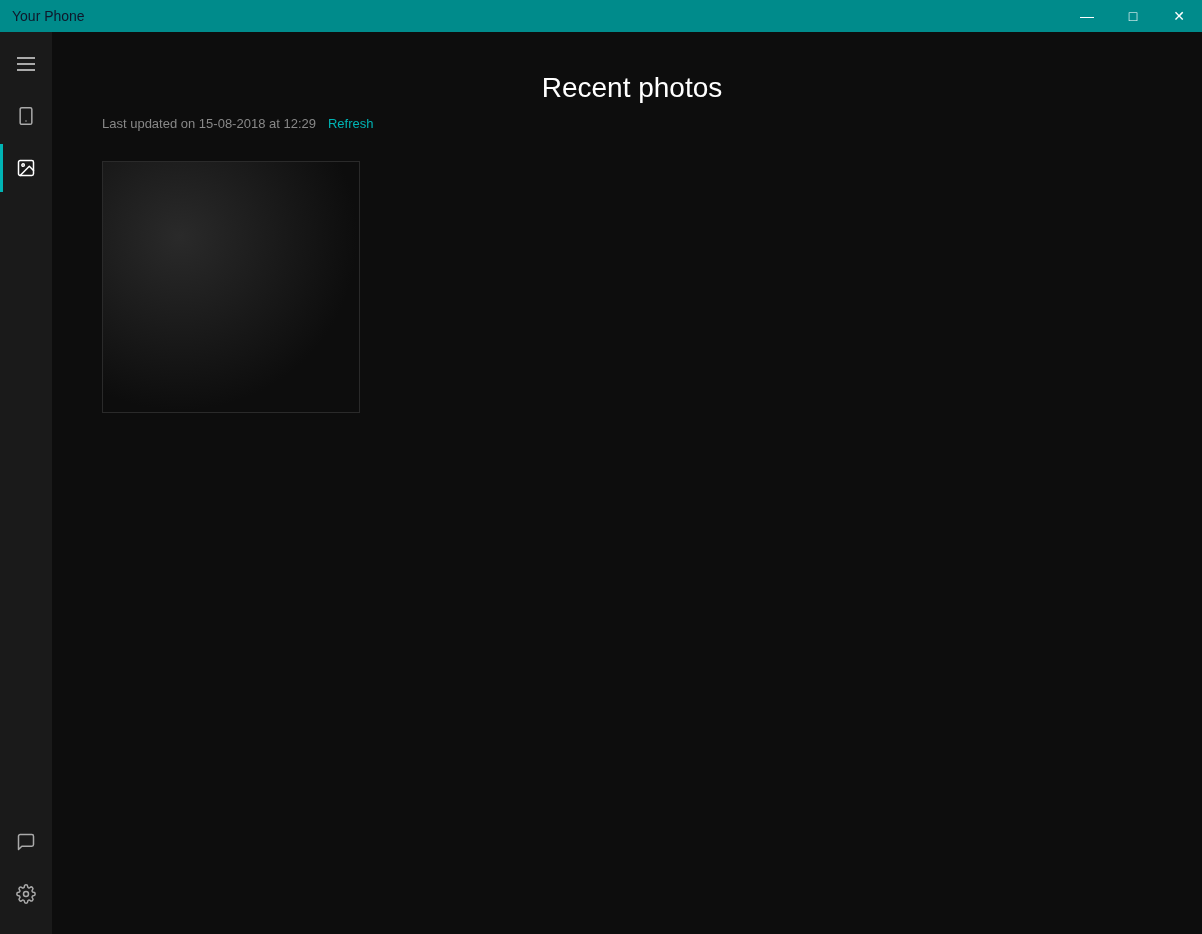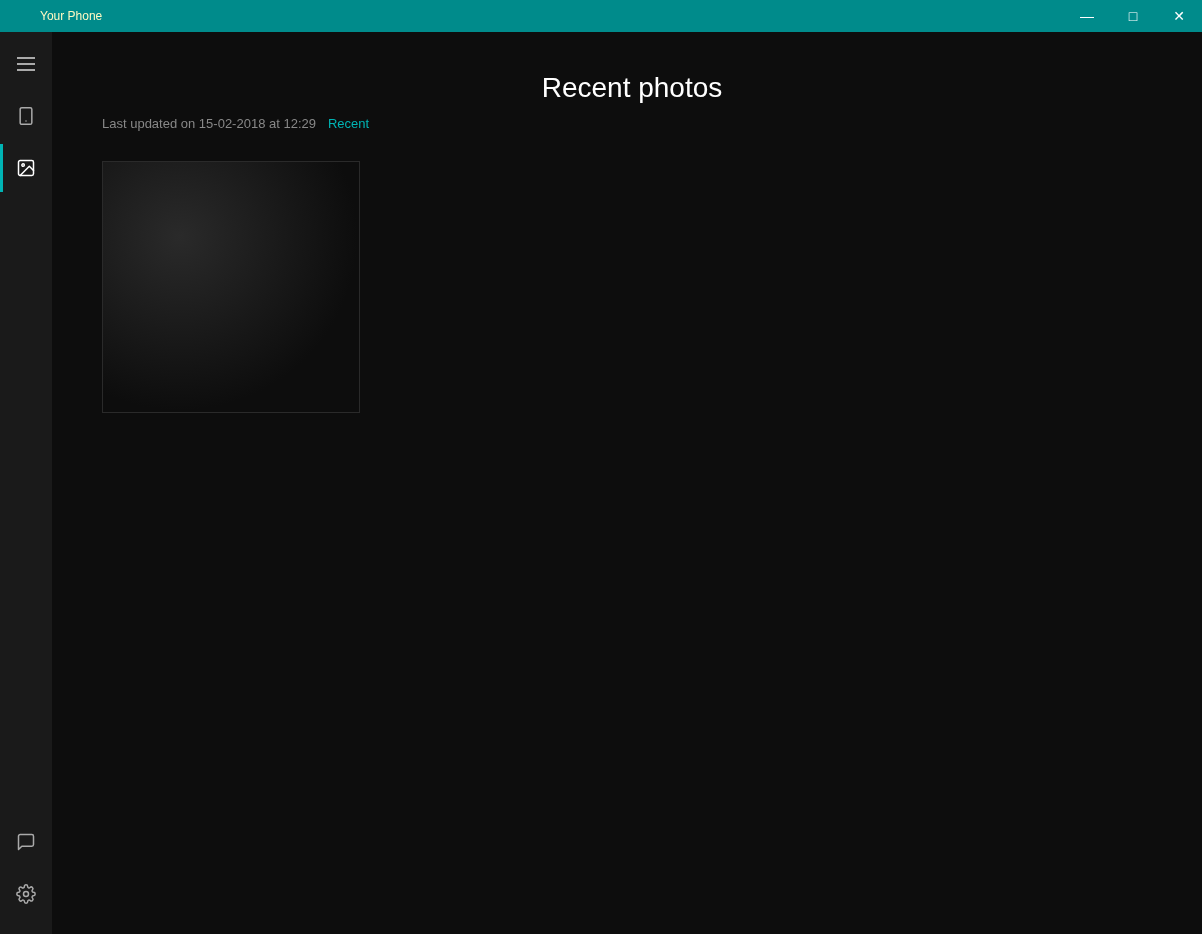--- a/index.html
+++ b/index.html
@@ -19,24 +19,23 @@
       height: 32px;
       background: #008b8b;
       display: flex;
       align-items: center;
       justify-content: space-between;
       padding: 0 8px;
       position: relative;
     }
 
     .titlebar-title {
-      font-size: 12px;
-      color: #fef9c3;
+      font-size: 14px;
+      color: #0f172a;
       padding-left: 4px;
-      margin-left: 28px;
     }
 
     .titlebar-controls {
       display: flex;
       align-items: center;
       gap: 0;
       position: absolute;
       right: 0;
       top: 0;
       height: 32px;
@@ -247,22 +246,22 @@
         </svg>
       </div>
 
     </div>
   </aside>
 
   <main class="main-content">
     <h1 class="page-title">Recent photos</h1>
 
     <div class="subtitle-row">
-      <span class="last-updated">Last updated on 15-02-2018 at 12:29</span>
-      <a class="refresh-link" href="#">Recent</a>
+      <span class="last-updated">Last updated on 15-08-2018 at 12:29</span>
+      <a class="refresh-link" href="#">Refresh</a>
     </div>
 
     <div class="photos-grid">
       <div class="photo-thumb">
         <div class="photo-thumb-inner"></div>
       </div>
     </div>
   </main>
 
 </div>

